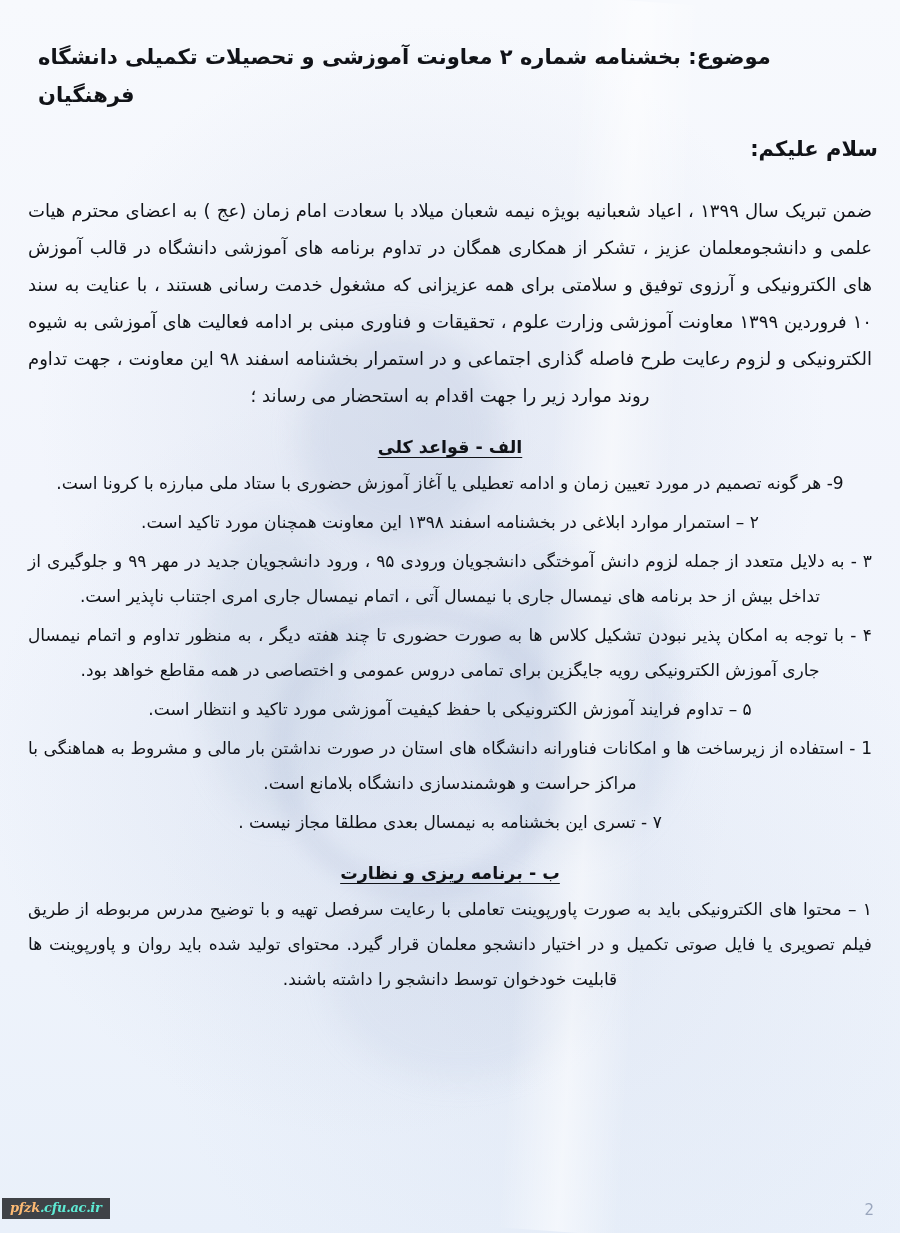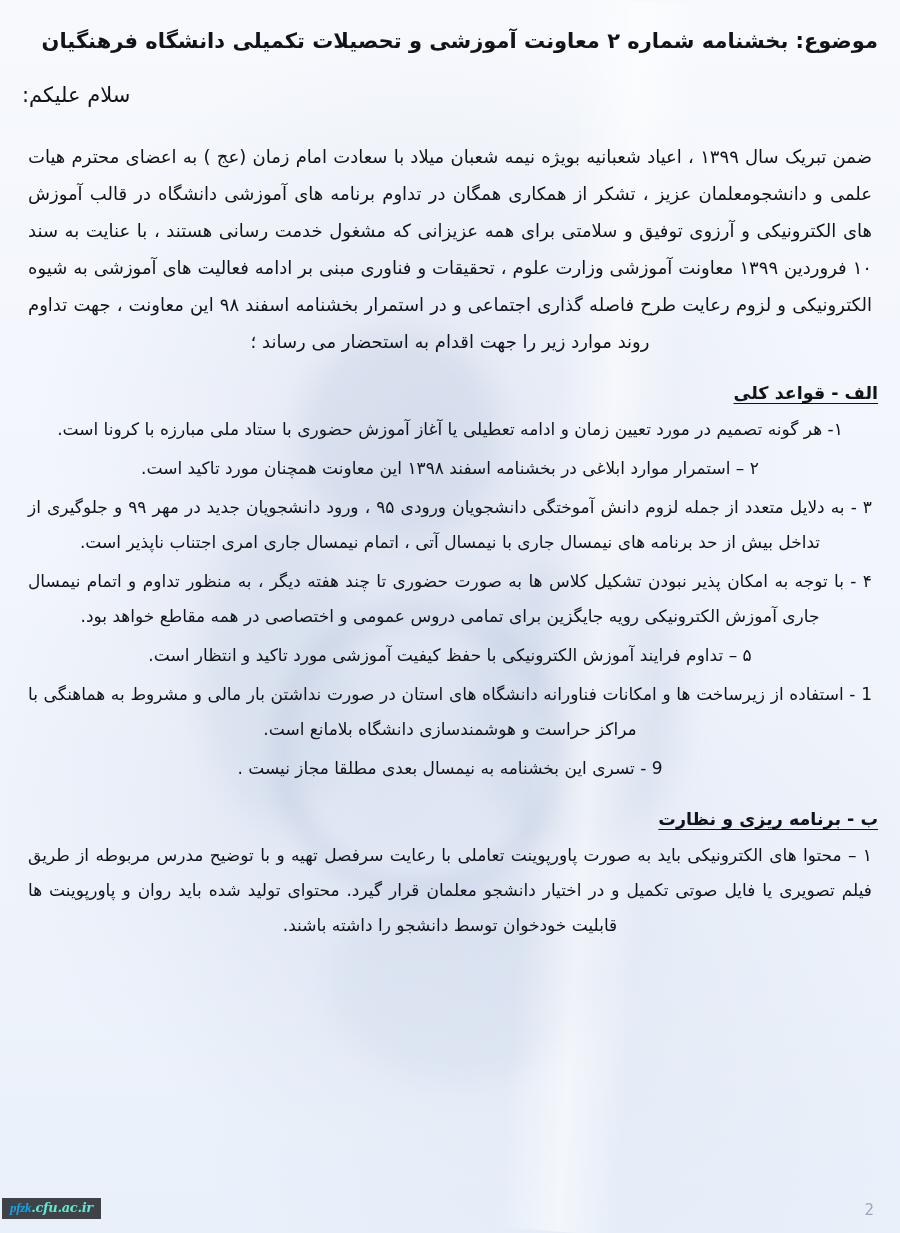--- a/index.html
+++ b/index.html
@@ -63,54 +63,54 @@
   
   .page {
     position: relative;
     z-index: 2;
     padding: 0 22px;
     box-sizing: border-box;
     width: 900px;
   }
 
   .doc-title {
-    margin: 0;
+    margin: 16px;
     padding-top: 22px;
     font-size: 21px;
     font-weight: bold;
     line-height: 38px;
-    text-align: right;
+    text-align: left;
     letter-spacing: -0.2px;
   }
   .doc-title .line {
     display: block;
   }
 
   .greeting {
     margin: 18px 0 0 0;
     font-size: 21px;
-    font-weight: normal;
-    text-align: left;
+    font-weight: bold;
+    text-align: right;
     line-height: 34px;
   }
 
   .body-para {
     margin: 26px 0 0 0;
     font-size: 18px;
     line-height: 37px;
     text-align: justify;
     text-align-last: center;
     padding: 0 6px;
   }
 
   .section-head {
     margin: 18px 0 4px 0;
     font-size: 17.5px;
     font-weight: bold;
-    text-align: right;
+    text-align: center;
     text-decoration: underline;
     text-underline-offset: 4px;
     line-height: 30px;
   }
 
   .clause-list {
     margin: 0;
     padding: 0;
     list-style: none;
   }
@@ -136,21 +136,21 @@
     padding: 3px 8px 4px 8px;
     font-family: "DejaVu Serif", "Liberation Serif", serif;
     font-size: 13px;
     font-weight: bold;
     font-style: italic;
     letter-spacing: -0.3px;
     direction: ltr;
     white-space: nowrap;
     line-height: 14px;
   }
-  .site-watermark .wm-a { color: #0ea5e9; font-family: Liberation Serif, serif; }
+  .site-watermark .wm-a { color: #fdba74; }
   .site-watermark .wm-b { color: #5eead4; }
 
   .page-number {
     position: absolute;
     z-index: 3;
     right: 26px;
     bottom: 14px;
     font-size: 15px;
     color: #9aa6bd;
     direction: ltr;
@@ -174,27 +174,27 @@
   <h1 class="doc-title">
     <span class="line">موضوع: بخشنامه شماره ۲ معاونت آموزشی و تحصیلات تکمیلی دانشگاه فرهنگیان</span>
   </h1>
 
   <p class="greeting">سلام علیکم:</p>
 
   <p class="body-para">ضمن تبریک سال ۱۳۹۹ ، اعیاد شعبانیه بویژه نیمه شعبان میلاد با سعادت امام زمان (عج ) به اعضای محترم هیات علمی و دانشجومعلمان عزیز ، تشکر از همکاری همگان در تداوم برنامه های آموزشی دانشگاه در قالب آموزش های  الکترونیکی و آرزوی توفیق و سلامتی برای همه عزیزانی که مشغول خدمت رسانی هستند ، با عنایت به سند ۱۰ فروردین ۱۳۹۹ معاونت آموزشی وزارت علوم ، تحقیقات و فناوری  مبنی بر ادامه فعالیت های آموزشی به شیوه الکترونیکی و لزوم رعایت  طرح فاصله گذاری اجتماعی و در استمرار بخشنامه اسفند ۹۸ این معاونت ، جهت تداوم روند موارد زیر را جهت اقدام به استحضار می رساند ؛</p>
 
   <h2 class="section-head">الف - قواعد کلی</h2>
   <ul class="clause-list">
-    <li class="clause">۱- هر گونه تصمیم در مورد تعیین زمان و ادامه تعطیلی یا آغاز آموزش حضوری با ستاد ملی مبارزه با کرونا است.</li>
+    <li class="clause">9- هر گونه تصمیم در مورد تعیین زمان و ادامه تعطیلی یا آغاز آموزش حضوری با ستاد ملی مبارزه با کرونا است.</li>
     <li class="clause short">۲ – استمرار موارد ابلاغی در بخشنامه اسفند ۱۳۹۸  این معاونت همچنان مورد تاکید است.</li>
     <li class="clause">۳ - به دلایل متعدد از جمله لزوم دانش آموختگی دانشجویان ورودی ۹۵ ، ورود دانشجویان جدید در مهر ۹۹ و جلوگیری از تداخل بیش از حد برنامه های نیمسال جاری با نیمسال آتی ، اتمام نیمسال جاری امری اجتناب ناپذیر است.</li>
     <li class="clause">۴ - با توجه به امکان پذیر نبودن تشکیل کلاس ها به صورت حضوری تا چند هفته دیگر ، به منظور تداوم و اتمام نیمسال جاری آموزش الکترونیکی رویه جایگزین برای تمامی دروس عمومی و اختصاصی در همه مقاطع خواهد بود.</li>
     <li class="clause short">۵ – تداوم فرایند آموزش الکترونیکی با حفظ کیفیت آموزشی مورد تاکید و انتظار است.</li>
     <li class="clause">1 -  استفاده از زیرساخت ها و امکانات فناورانه دانشگاه های استان در صورت نداشتن بار مالی و مشروط به هماهنگی با مراکز حراست و هوشمندسازی دانشگاه بلامانع است.</li>
-    <li class="clause short">9 - تسری این بخشنامه به نیمسال بعدی مطلقا مجاز نیست .</li>
+    <li class="clause short">۷ - تسری این بخشنامه به نیمسال بعدی مطلقا مجاز نیست .</li>
   </ul>
 
   <h2 class="section-head">ب -  برنامه ریزی و نظارت</h2>
   <ul class="clause-list">
     <li class="clause">۱ – محتوا های الکترونیکی باید به صورت پاورپوینت  تعاملی  با رعایت سرفصل تهیه و با توضیح مدرس مربوطه از طریق فیلم تصویری یا فایل صوتی تکمیل  و در اختیار دانشجو معلمان قرار گیرد. محتوای تولید شده باید روان و پاورپوینت ها  قابلیت خودخوان توسط دانشجو را داشته باشند.</li>
   </ul>
 
 </div>
 
 <div class="site-watermark">

